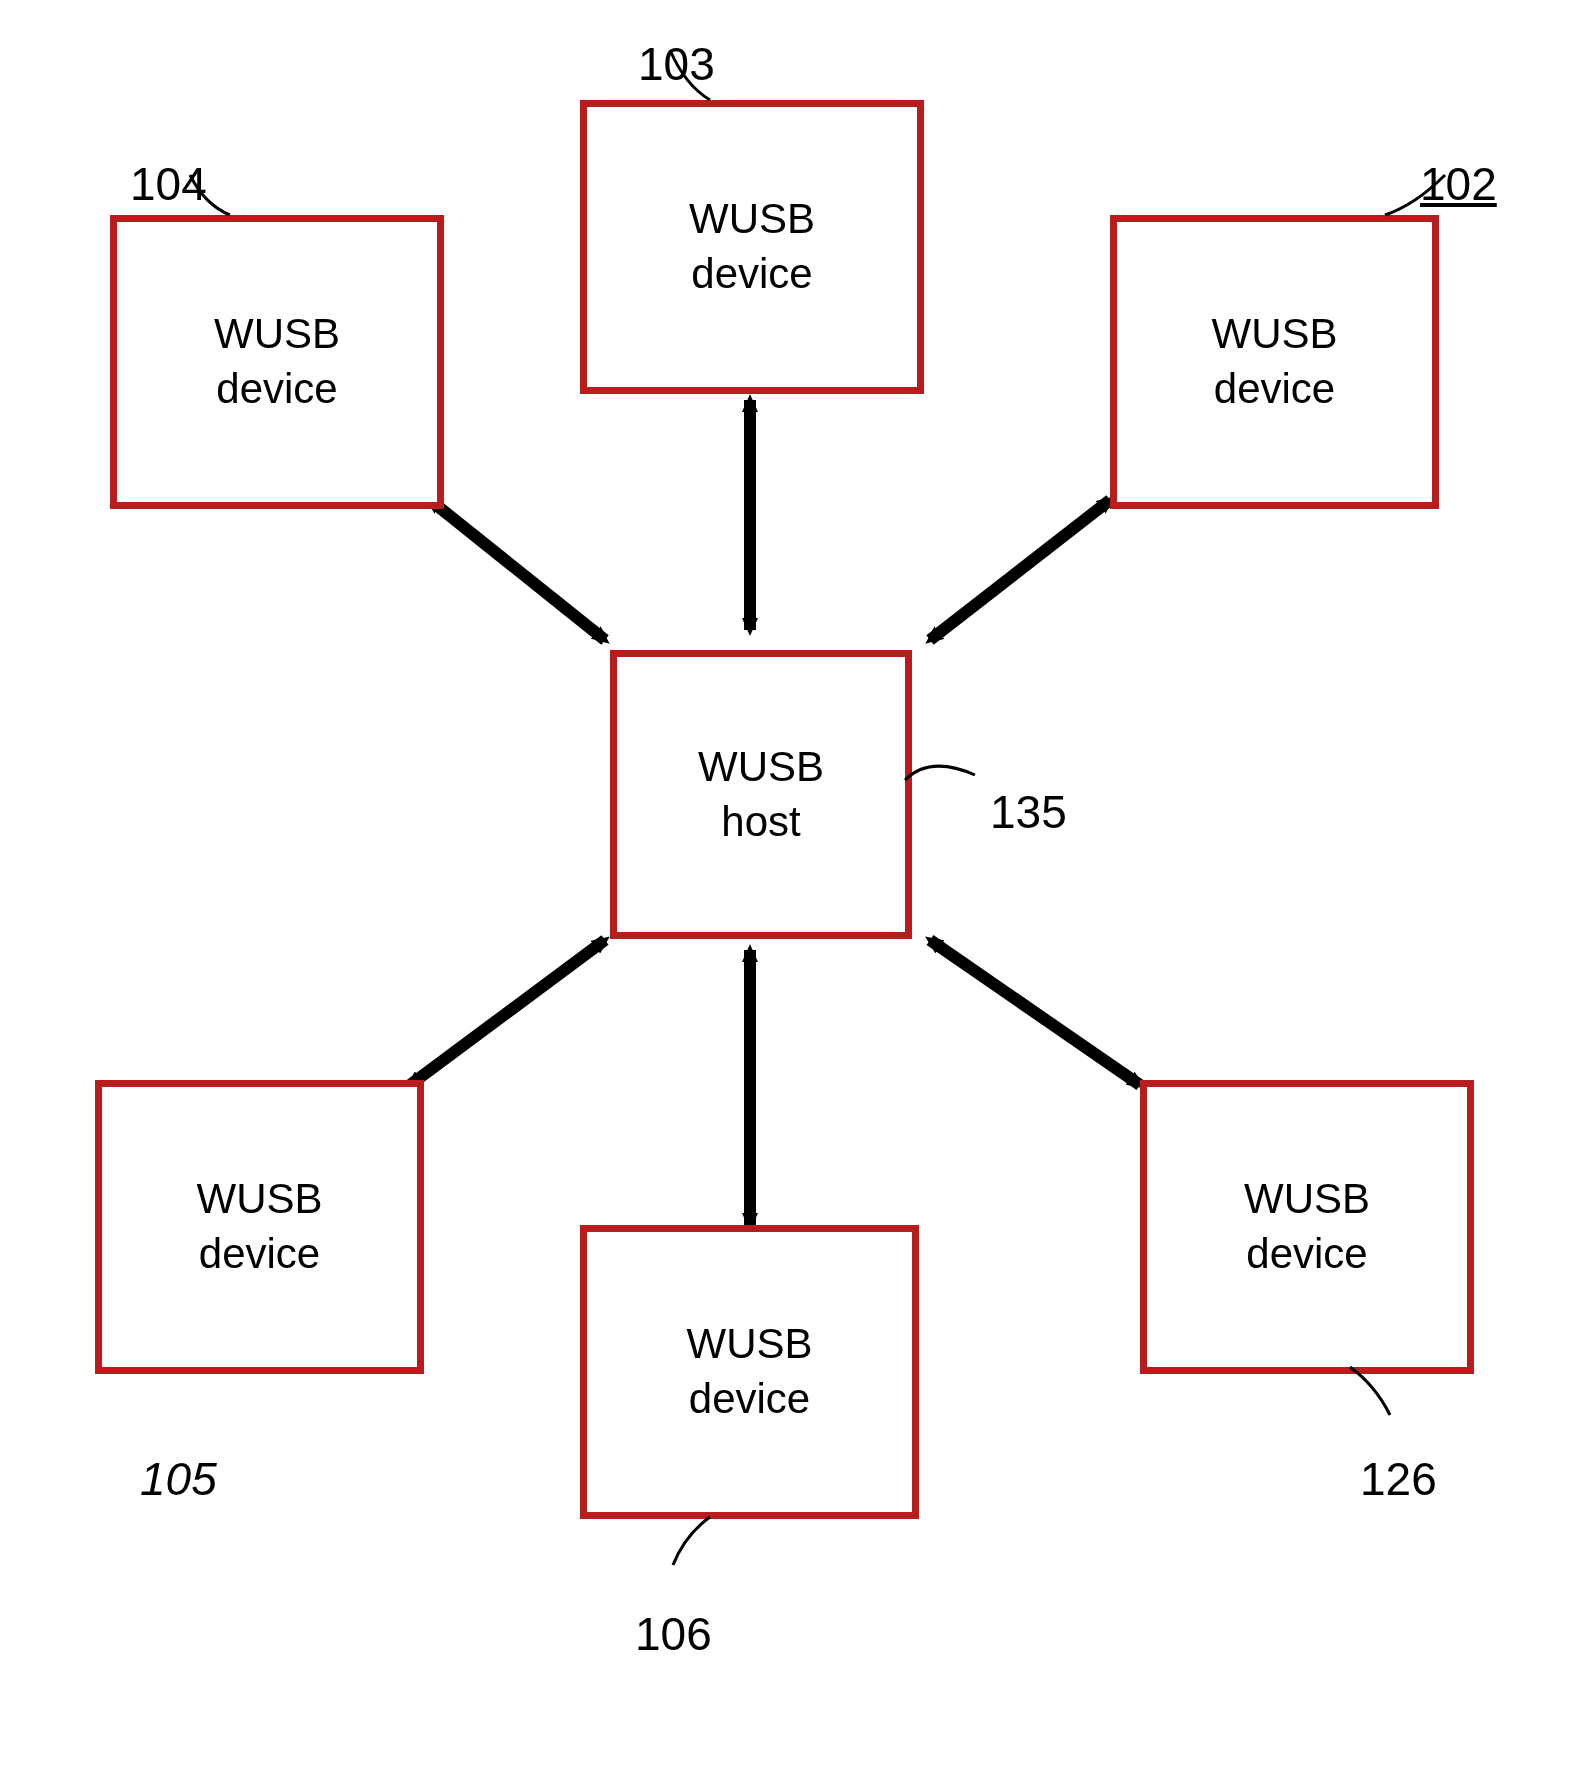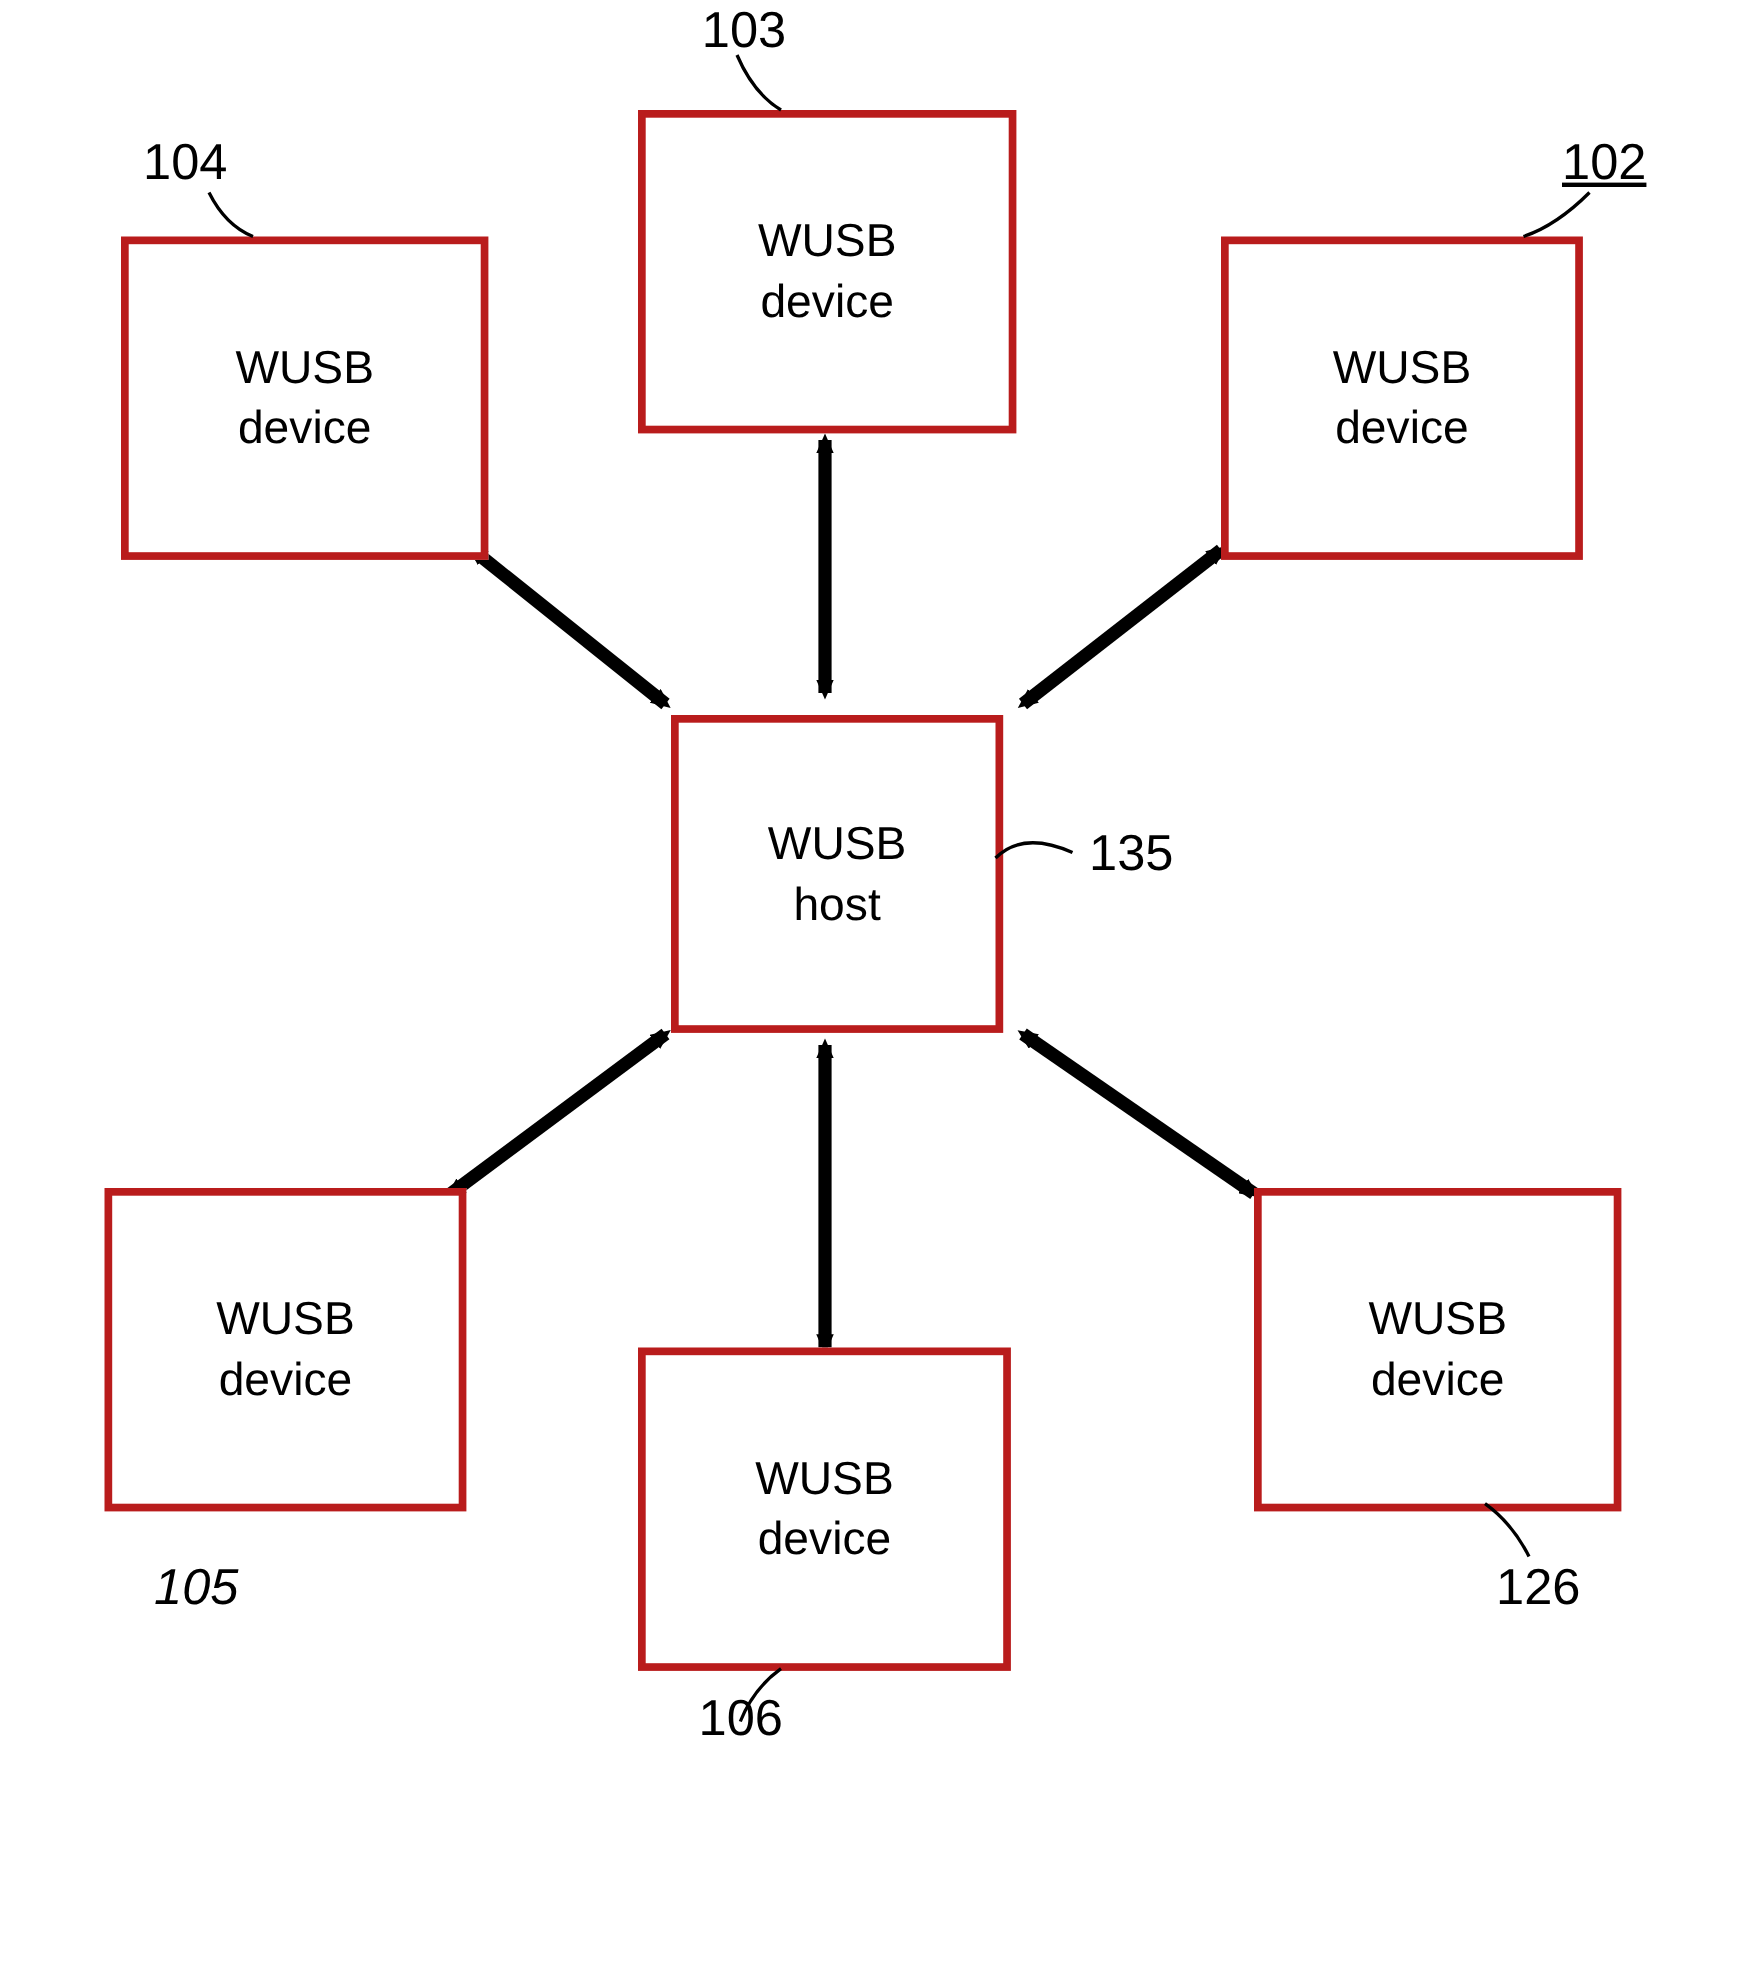--- a/index.html
+++ b/index.html
@@ -20,20 +20,21 @@
       justify-content: center;
       align-items: center;
       font-size: 42px;
       line-height: 1.3;
       text-align: center;
     }
     .label {
       position: absolute;
       font-size: 46px;
       color: black;
+      margin-top: 37px;
     }
     .leader {
       position: absolute;
       stroke: black;
       stroke-width: 3;
       fill: none;
     }
     .arrow-svg {
       position: absolute;
       top: 0;
@@ -111,21 +112,21 @@
 </div>
 <div class="label" style="left:140px; top:1415px;font-style:italic;">105</div>
 
 <div class="box" style="left:580px; top:1225px; width:325px; height:280px;">
   <span>WUSB</span>
   <span>device</span>
 </div>
 <svg class="leader" style="left:665px; top:1515px; width:60px; height:55px;">
   <path d="M45,2 Q20,20 8,50"></path>
 </svg>
-<div class="label" style="left:635px; top:1534px;">106</div>
+<div class="label" style="left:635px; top:1570px;">106</div>
 
 <div class="box" style="left:1140px; top:1080px; width:320px; height:280px;">
   <span>WUSB</span>
   <span>device</span>
 </div>
 <svg class="leader" style="left:1340px; top:1365px; width:60px; height:55px;">
   <path d="M10,2 Q35,20 50,50"></path>
 </svg>
 <div class="label" style="left:1360px; top:1415px;">126</div>
 

